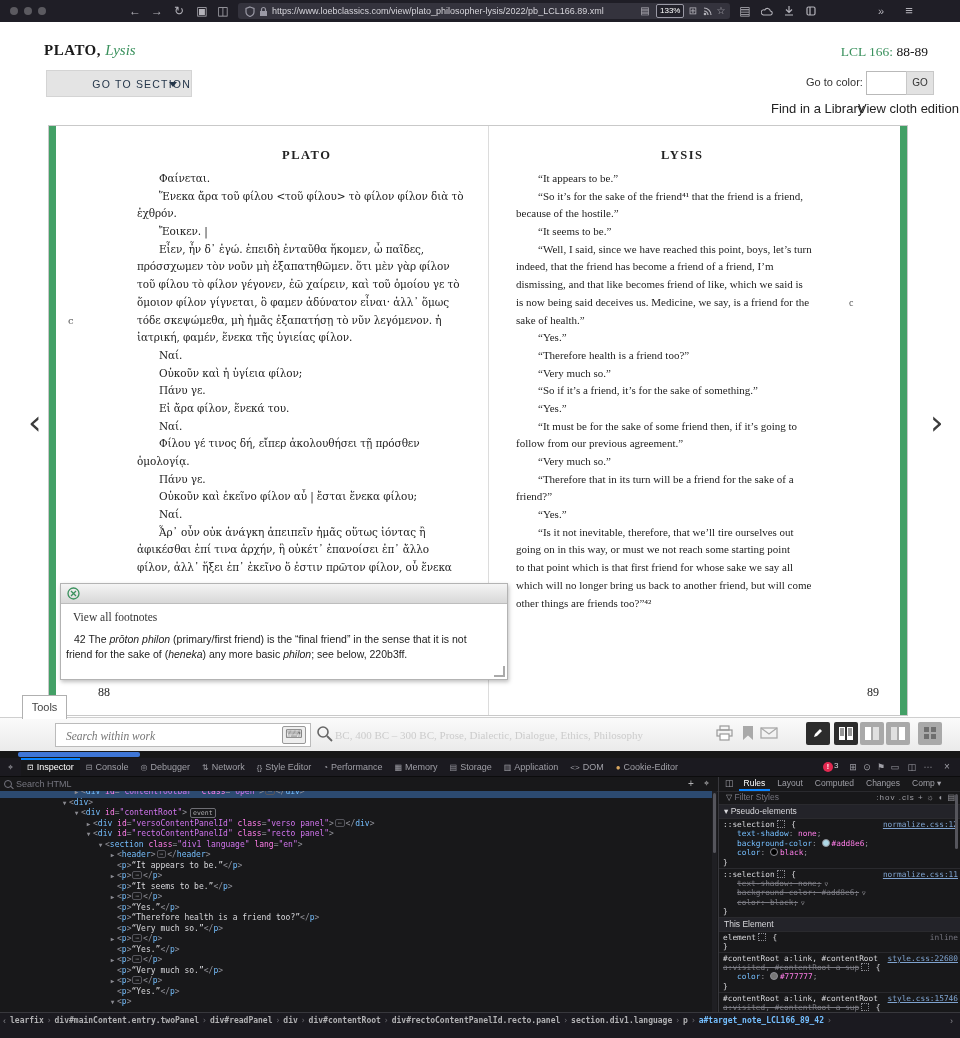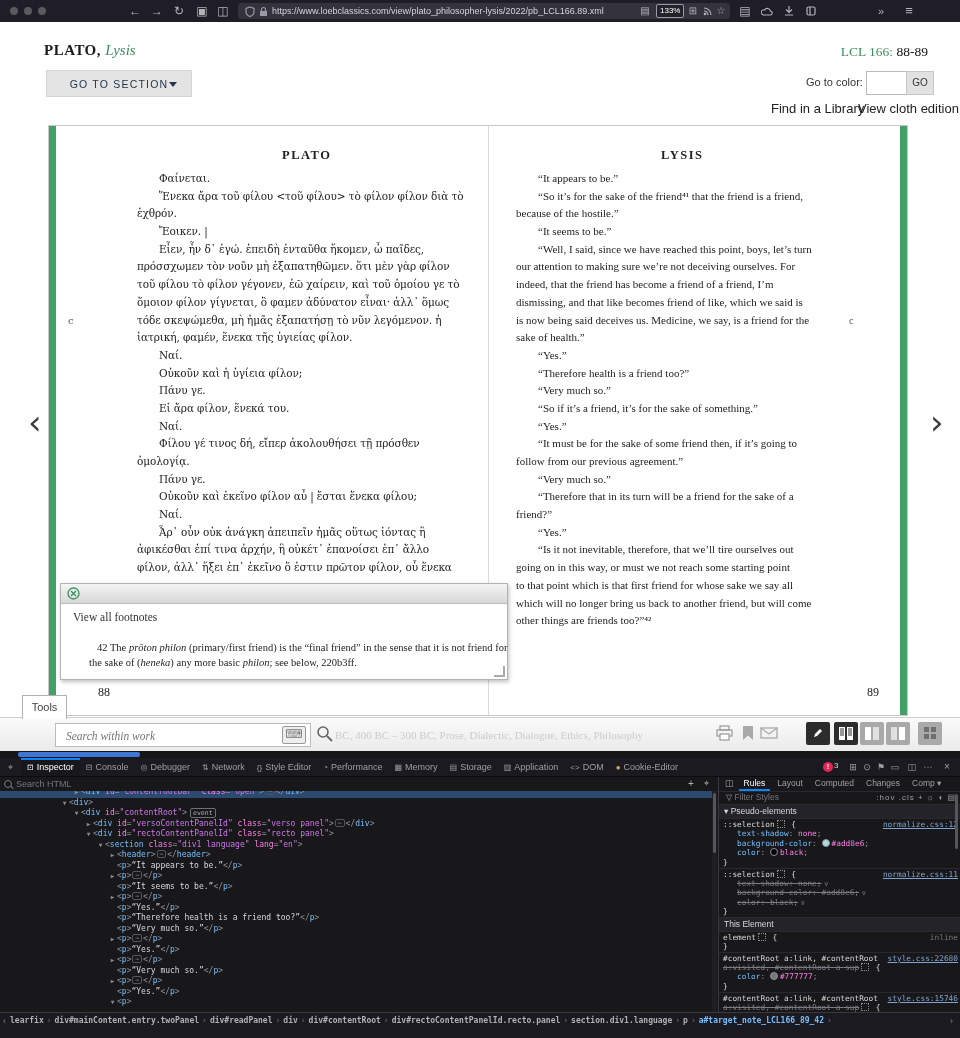--- a/index.html
+++ b/index.html
@@ -15,21 +15,21 @@
   .zoombadge{position:absolute;left:418px;top:1px;height:12px;padding:0 3px;border:1px solid #9a99a5;border-radius:2px;
              font-size:8px;line-height:12px;color:#fff;background:#23222b;}
   .pillico{position:absolute;top:0;height:16px;line-height:16px;font-size:10px;color:#b4b3ba;text-align:center;width:14px;}
   
   .sitehead{font-family:"Liberation Serif","DejaVu Serif",serif;}
   .title-author{left:44px;top:42px;font-size:15px;color:#1a1a1a;letter-spacing:.5px;font-weight:bold;}
   .title-work{font-weight:normal;font-style:italic;color:#3a915d;letter-spacing:0;}
   .lcl{right:32px;top:44px;font-size:13.5px;font-family:"Liberation Serif","DejaVu Serif",serif;color:#111;}
   .lcl a{color:#3a915d;text-decoration:none;}
   .gots{left:46px;top:70px;width:146px;height:27px;background:#e4e4e4;border:1px solid #d4d4d4;
-        font-size:10.5px;letter-spacing:1.2px;color:#24364a;text-align:center;line-height:27px;box-sizing:border-box;cursor:pointer;}
+        font-size:10.5px;letter-spacing:1.2px;color:#24364a;text-align:right;line-height:27px;box-sizing:border-box;cursor:pointer;}
   .gots .tri{position:absolute;right:14px;top:11px;width:0;height:0;border-left:4px solid transparent;border-right:4px solid transparent;border-top:5px solid #24364a;}
   .gotopage-label{left:806px;top:76px;font-size:11px;color:#333;}
   .gotopage-input{left:866px;top:71px;width:38px;height:20px;border:1px solid #b9b9b9;background:#fff;}
   .go-btn{left:906px;top:71px;width:26px;height:22px;background:#e2e2e2;border:1px solid #c8c8c8;font-size:10px;color:#333;text-align:center;line-height:22px;cursor:pointer;}
   .toplink{top:101px;font-size:13px;color:#222;cursor:pointer;padding-left:11px;}
   
   .book{left:48px;top:125px;width:860px;height:591px;border:1px solid #c9c9c9;background:#fff;box-sizing:border-box;}
   .greenbar{position:absolute;top:0;width:7px;height:100%;background:#43a066;}
   .gutter{position:absolute;left:439px;top:0;width:1px;height:100%;background:#dcdcdc;}
   .pagetitle{position:absolute;top:22px;font-family:"Liberation Serif","DejaVu Serif",serif;font-size:12.5px;font-weight:bold;letter-spacing:1.5px;color:#222;}
@@ -39,21 +39,21 @@
   .greek .bl{font-family:"DejaVu Serif",serif;font-size:10.5px;letter-spacing:-0.1px;}
   .mn{position:absolute;color:#555;font-size:10px;font-style:normal;}
   .greek .mn{left:-69px;}
   .eng .mn{left:333px;}
   .pagenum{position:absolute;top:559px;font-family:"Liberation Serif","DejaVu Serif",serif;font-size:12px;color:#222;}
   .navchev{font-size:34px;color:#3c3c3c;font-family:"DejaVu Sans",sans-serif;line-height:34px;cursor:pointer;}
   
   .popup{left:60px;top:583px;width:446px;height:95px;background:#fff;border:1px solid #b3b3b3;box-shadow:1px 2px 4px rgba(0,0,0,.25);}
   .popup-bar{position:absolute;left:0;top:0;width:100%;height:19px;background:linear-gradient(#f4f4f4,#d8d8d8);border-bottom:1px solid #bdbdbd;}
   .viewall{position:absolute;left:12px;top:27px;font-family:"Liberation Serif","DejaVu Serif",serif;font-size:11.5px;color:#333;cursor:pointer;}
-  .fntext{position:absolute;left:28px;top:48px;width:422px;font-family:Liberation Serif, serif;font-size:10.5px;line-height:15px;color:#222;text-indent:8px;margin-top:8px;}
+  .fntext{position:absolute;left:5px;top:48px;width:422px;font-family:Liberation Sans, sans-serif;font-size:10.5px;line-height:15px;color:#222;text-indent:8px;}
   .fntext i{font-style:italic;}
   .resize{position:absolute;right:2px;bottom:2px;width:9px;height:9px;border-right:2px solid #aaa;border-bottom:2px solid #aaa;cursor:nwse-resize;}
   
   .toolstab{left:22px;top:695px;width:43px;height:23px;background:#fff;border:1px solid #b0b0b0;border-bottom:none;font-size:11px;color:#444;text-align:center;line-height:23px;cursor:pointer;z-index:3;}
   .toolbar{left:0;top:717px;width:960px;height:35px;background:linear-gradient(#fbfbfb,#e9e9e9);border-top:1px solid #cfcfcf;}
   .searchwrap{position:absolute;left:55px;top:5px;width:256px;height:24px;background:#fff;border:1px solid #bbb;box-sizing:border-box;}
   .searchinput{position:absolute;left:8px;top:3px;width:210px;height:16px;border:none;outline:none;
         font-family:"Liberation Serif","DejaVu Serif",serif;font-style:italic;font-size:11.5px;color:#888;background:transparent;}
   .kbd{position:absolute;right:4px;top:2px;width:22px;height:16px;border:1px solid #999;border-radius:2px;color:#777;font-size:12px;line-height:15px;text-align:center;background:#eee;cursor:pointer;}
   .mag{position:absolute;left:316px;top:7px;cursor:pointer;}
@@ -233,21 +233,20 @@
         <div class="bl ind"><span>Ἆρ᾿ οὖν οὐκ ἀνάγκη ἀπειπεῖν ἡμᾶς οὕτως ἰόντας ἢ</span></div>
         <div class="bl"><span>ἀφικέσθαι ἐπί τινα ἀρχήν, ἣ οὐκέτ᾿ ἐπανοίσει ἐπ᾿ ἄλλο</span></div>
         <div class="bl"><span>φίλον, ἀλλ᾿ ἥξει ἐπ᾿ ἐκεῖνο ὅ ἐστιν πρῶτον φίλον, οὗ ἕνεκα</span></div>
       </div>
     <div class="textblock eng" style="left:467px;top:44px;width:322px">
         <div class="bl ind"><span>“It appears to be.”</span></div>
         <div class="bl ind"><span>“So it’s for the sake of the friend⁴¹ that the friend is a friend,</span></div>
         <div class="bl"><span>because of the hostile.”</span></div>
         <div class="bl ind"><span>“It seems to be.”</span></div>
         <div class="bl ind"><span>“Well, I said, since we have reached this point, boys, let’s turn</span></div>
-        <div class="bl"><span>our attention to making sure we’re not deceiving ourselves. For</span></div>
         <div class="bl"><span>indeed, that the friend has become a friend of a friend, I’m</span></div>
         <div class="bl"><span>dismissing, and that like becomes friend of like, which we said is</span></div>
         <div class="bl"><span class="mn">c</span><span>is now being said deceives us. Medicine, we say, is a friend for the</span></div>
         <div class="bl"><span>sake of health.”</span></div>
         <div class="bl ind"><span>“Yes.”</span></div>
         <div class="bl ind"><span>“Therefore health is a friend too?”</span></div>
         <div class="bl ind"><span>“Very much so.”</span></div>
         <div class="bl ind"><span>“So if it’s a friend, it’s for the sake of something.”</span></div>
         <div class="bl ind"><span>“Yes.”</span></div>
         <div class="bl ind"><span>“It must be for the sake of some friend then, if it’s going to</span></div>

